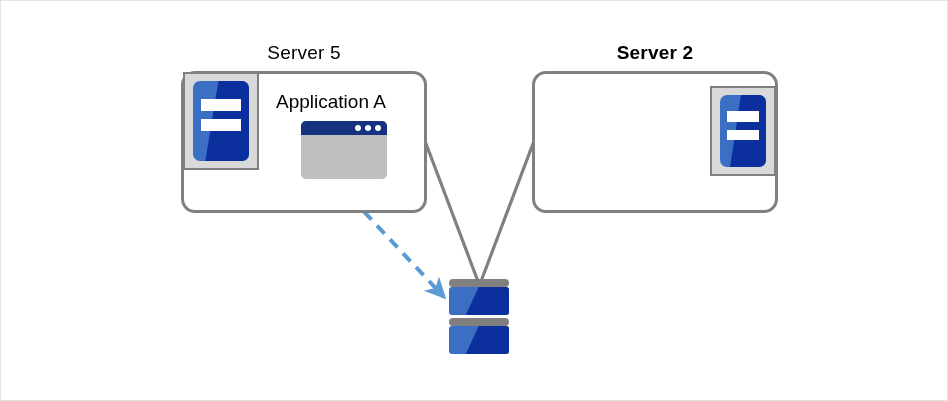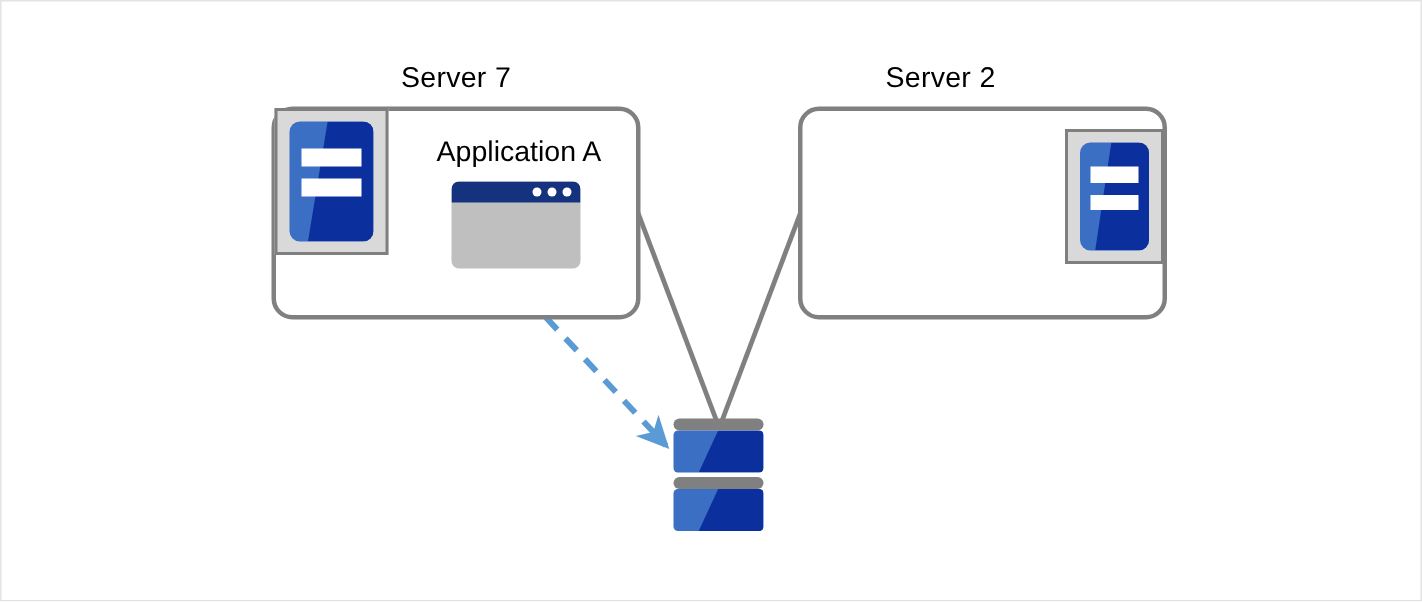--- a/index.html
+++ b/index.html
@@ -42,21 +42,21 @@
   
   .server-caption {
     position: absolute;
     font-size: 19px;
     color: #000000;
     white-space: nowrap;
     text-align: center;
     letter-spacing: .2px;
   }
   #server1-caption { left: 180px; top: 41px; width: 246px; }
-  #server2-caption { left: 503px; top: 41px; width: 246px; }
+  #server2-caption { left: 531px; top: 41px; width: 246px; font-weight: bold; }
 
   
   .server-icon {
     position: absolute;
     background: #d9d9d9;
     border: 2px solid #7f7f7f;
     box-sizing: border-box;
     padding: 7px 8px;
   }
   #server1-icon { left: 182px; top: 71px; width: 76px; height: 98px; }
@@ -116,21 +116,21 @@
   }
   .app-dot.d1 { right: 26px; }
   .app-dot.d2 { right: 16px; }
   .app-dot.d3 { right: 6px; }
 
   #app-label {
     position: absolute;
     left: 275px;
     top: 90px;
     width: 140px;
-    text-align: center;
+    text-align: left;
     font-size: 19px;
     color: #000000;
     white-space: nowrap;
   }
 
   
   #disk {
     position: absolute;
     left: 448px;
     top: 278px;
@@ -183,21 +183,21 @@
       </marker>
     </defs>
 
     <line x1="424" y1="140" x2="478" y2="283" stroke="#808080" stroke-width="3.2" stroke-linecap="butt"></line>
 
     <line x1="533" y1="140" x2="479" y2="283" stroke="#808080" stroke-width="3.2" stroke-linecap="butt"></line>
 
     <line x1="337" y1="183" x2="443" y2="296" stroke="#5b9bd5" stroke-width="4" stroke-dasharray="11 8" stroke-linecap="butt" marker-end="url(#access-arrowhead)"></line>
   </svg>
 
-  <div id="server1-caption" class="server-caption">Server 7</div>
+  <div id="server1-caption" class="server-caption">Server 5</div>
 
   <div id="server1-box" class="server-box"></div>
 
   <div id="server1-icon" class="server-icon">
     <div class="server-card">
       <div class="card-bar b1"></div>
       <div class="card-bar b2"></div>
     </div>
   </div>
 

